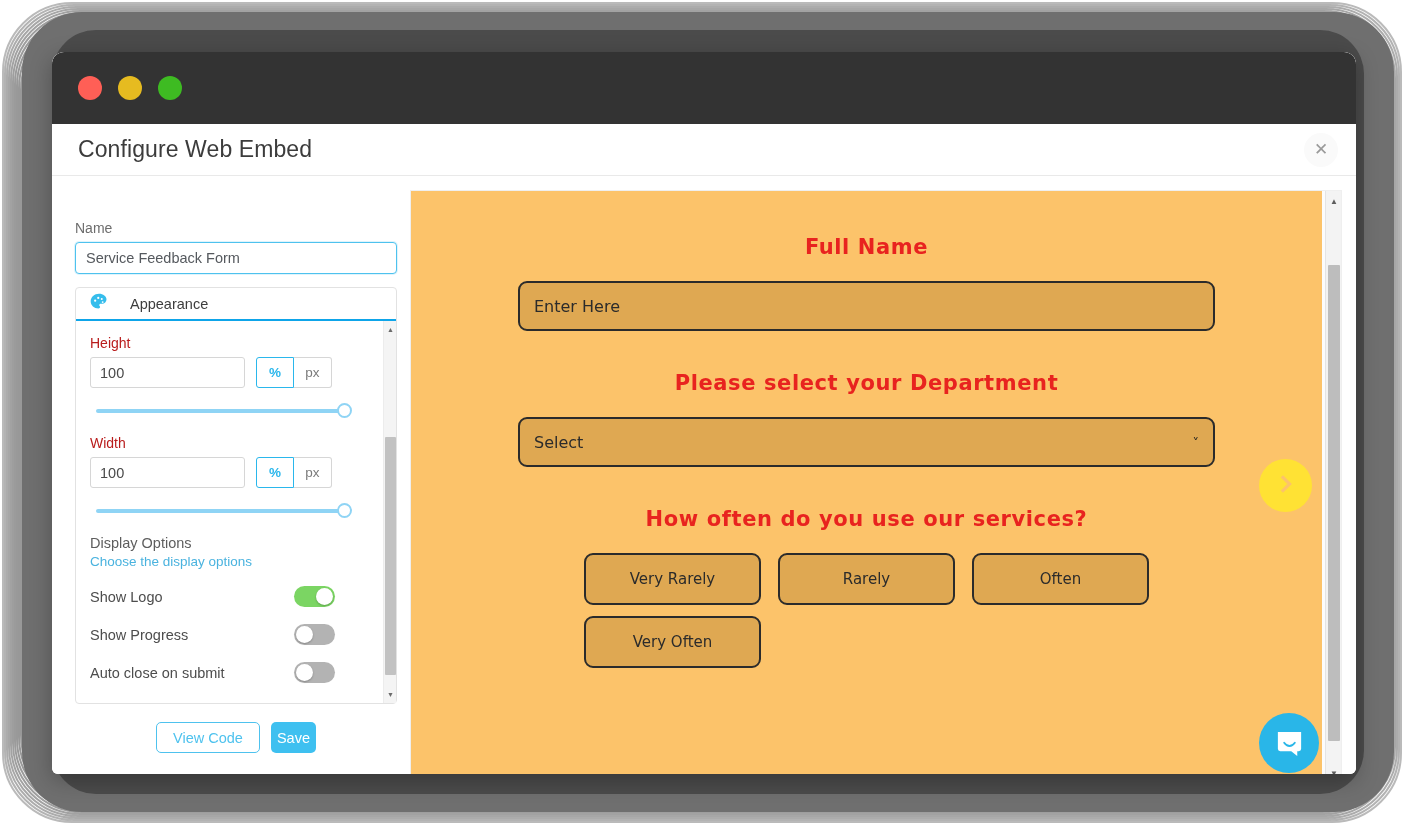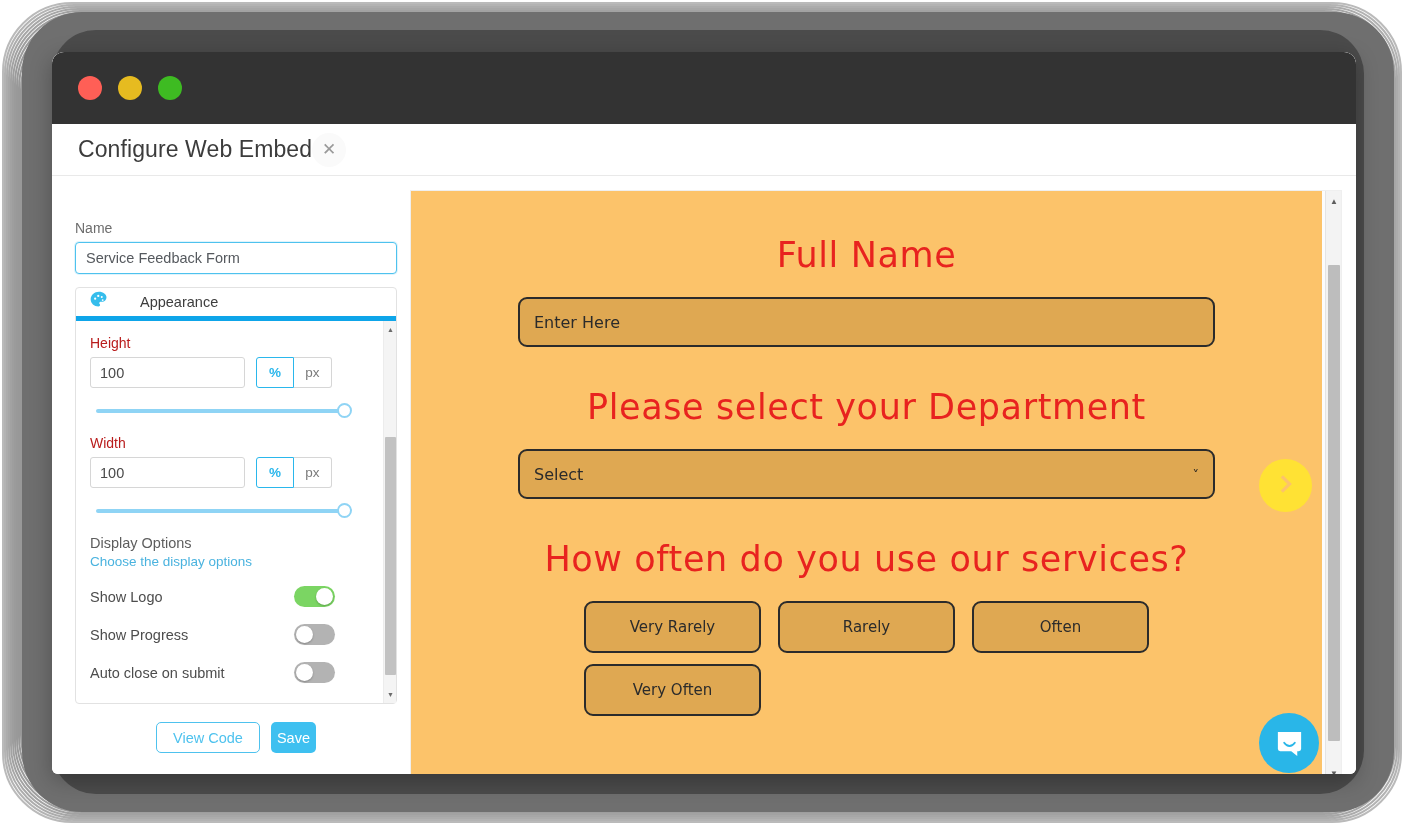--- a/index.html
+++ b/index.html
@@ -61,20 +61,21 @@
   .dot.yellow { background: #e6bb20; }
   .dot.green  { background: #3ebb22; }
 
   
   #modal-header {
     height: 52px;
     background: #ffffff;
     border-bottom: 1px solid #e9e9e9;
     display: flex;
     align-items: center;
+    justify-content: space-between;
     padding: 0 18px 0 26px;
   }
   #modal-title {
     font-size: 23px;
     color: #3c3c3c;
     font-weight: 400;
     letter-spacing: .1px;
   }
   #close-btn {
     width: 34px; height: 34px;
@@ -122,23 +123,23 @@
     margin-top: 13px;
     width: 322px;
     border: 1px solid #e2e2e2;
     border-radius: 4px;
     background: #fff;
   }
   #accordion-head {
     height: 33px;
     display: flex;
     align-items: center;
-    gap: 31px;
+    gap: 21px;
     padding: 0 13px;
-    border-bottom: 5px solid #0ea5e9;
+    border-bottom: 2px solid #0ea5e9;
     cursor: pointer;
   }
   #accordion-title { font-size: 14.5px; color: #3d3d3d; }
 
   #accordion-body {
     position: relative;
     height: 382px;
     padding: 14px 22px 0 14px;
     overflow: hidden;
   }
@@ -261,23 +262,23 @@
     position: absolute;
     left: 0; top: 0;
     width: 911px; height: 594px;
     background: var(--form-bg);
     padding: 44px 0 0 0;
   }
   .q-title {
     text-align: center;
     font-family: "DejaVu Sans", sans-serif;
     color: var(--form-accent);
-    font-size: 35px;
+    font-size: 21px;
     letter-spacing: .6px;
-    font-weight: 400;
+    font-weight: 700;
   }
   .q-block { margin-bottom: 40px; }
   .field-box {
     margin: 22px auto 0 auto;
     width: 697px;
     height: 50px;
     background: var(--form-field);
     border: 2px solid #2b2b2b;
     border-radius: 9px;
     display: flex; align-items: center;

